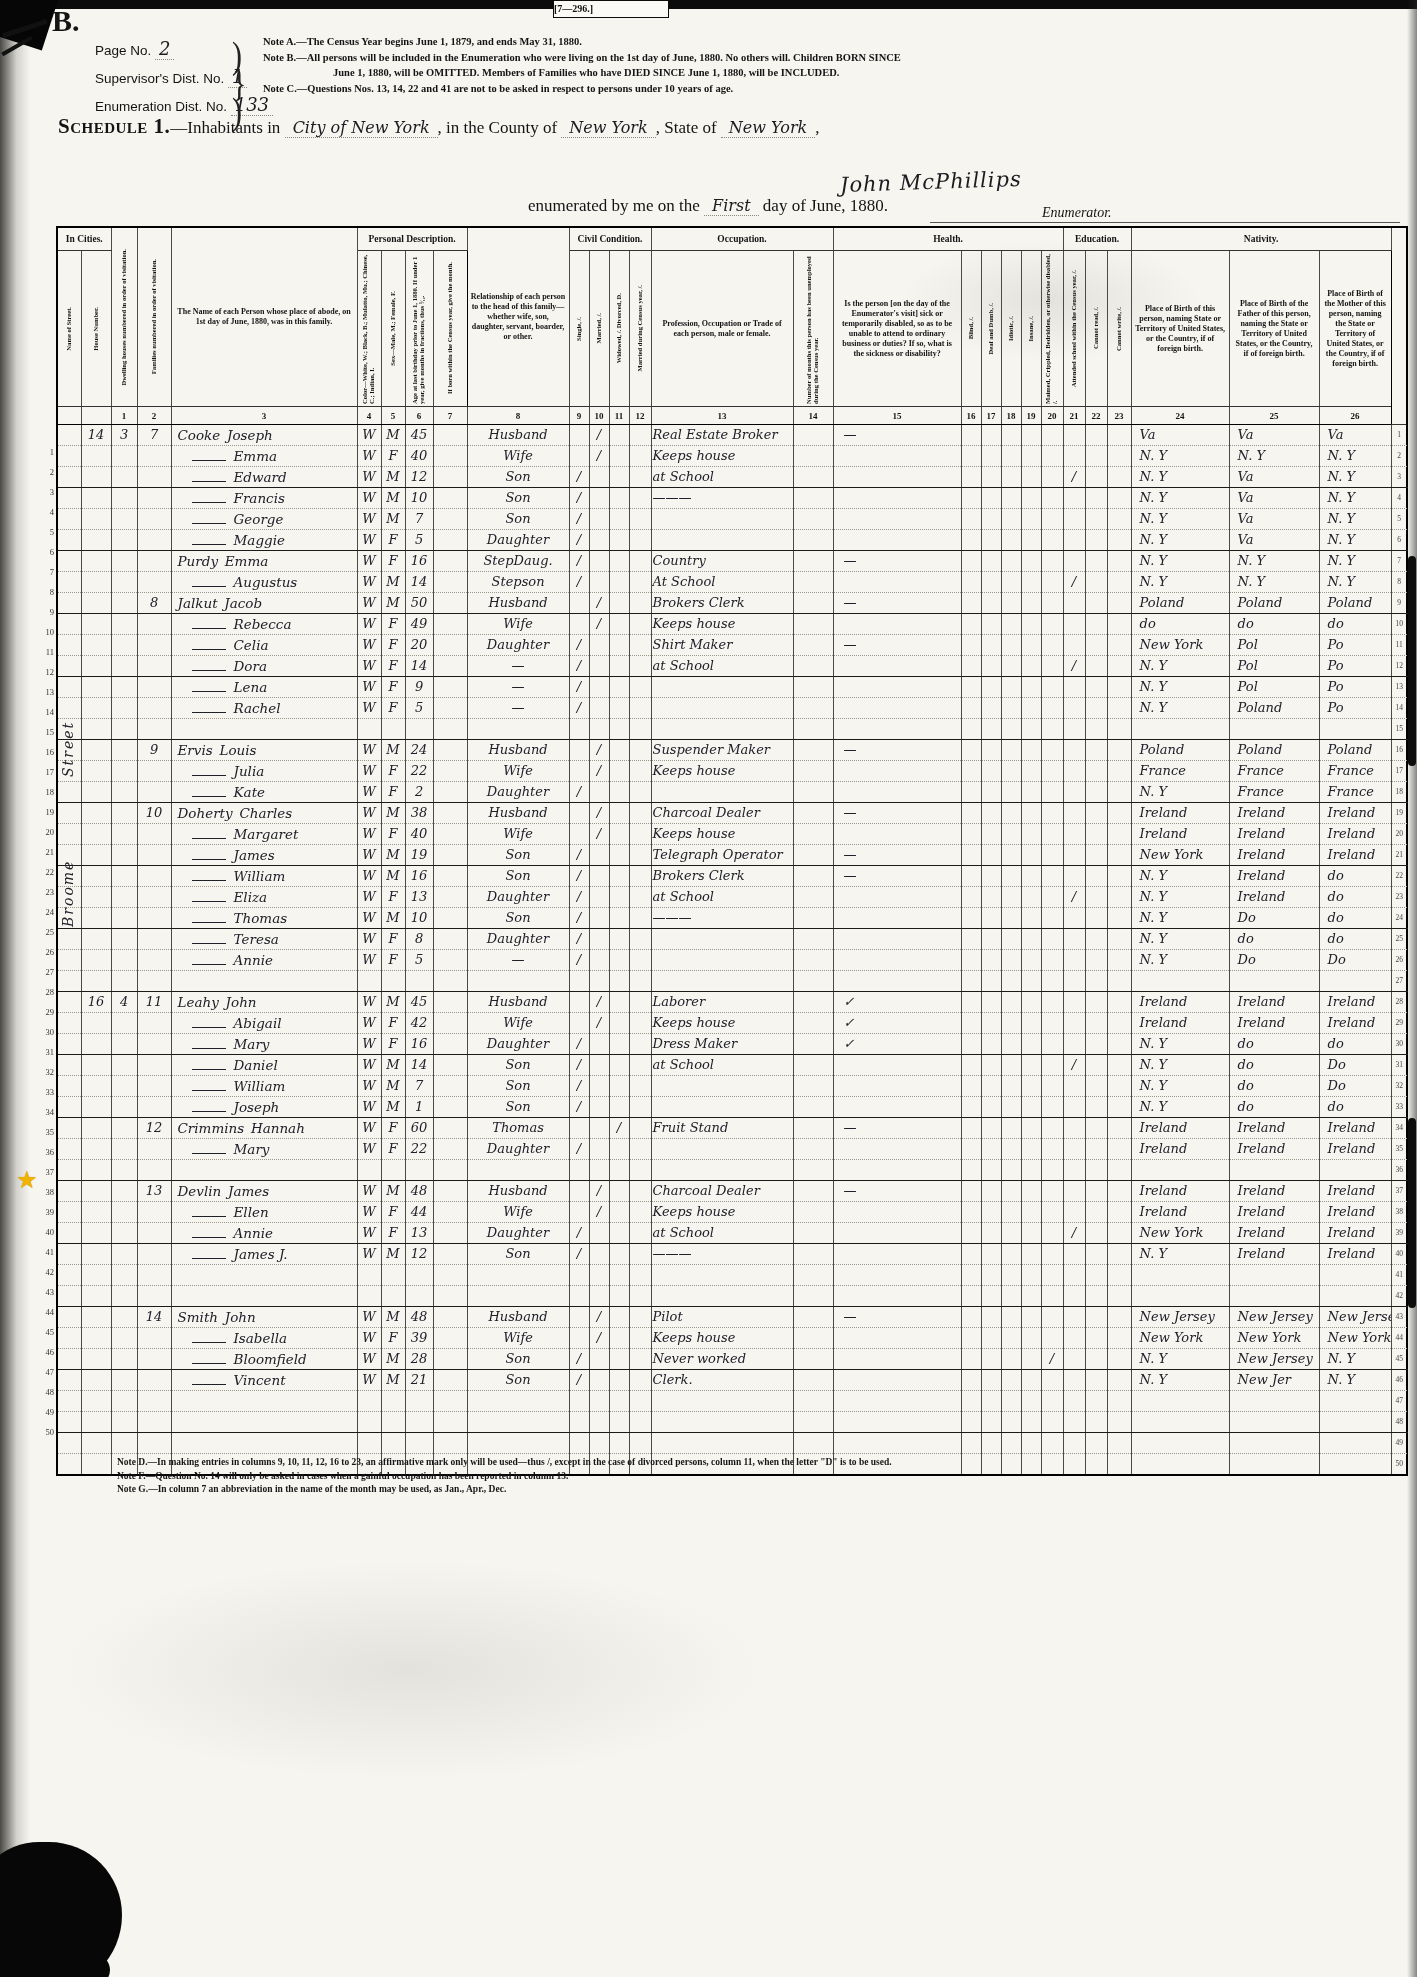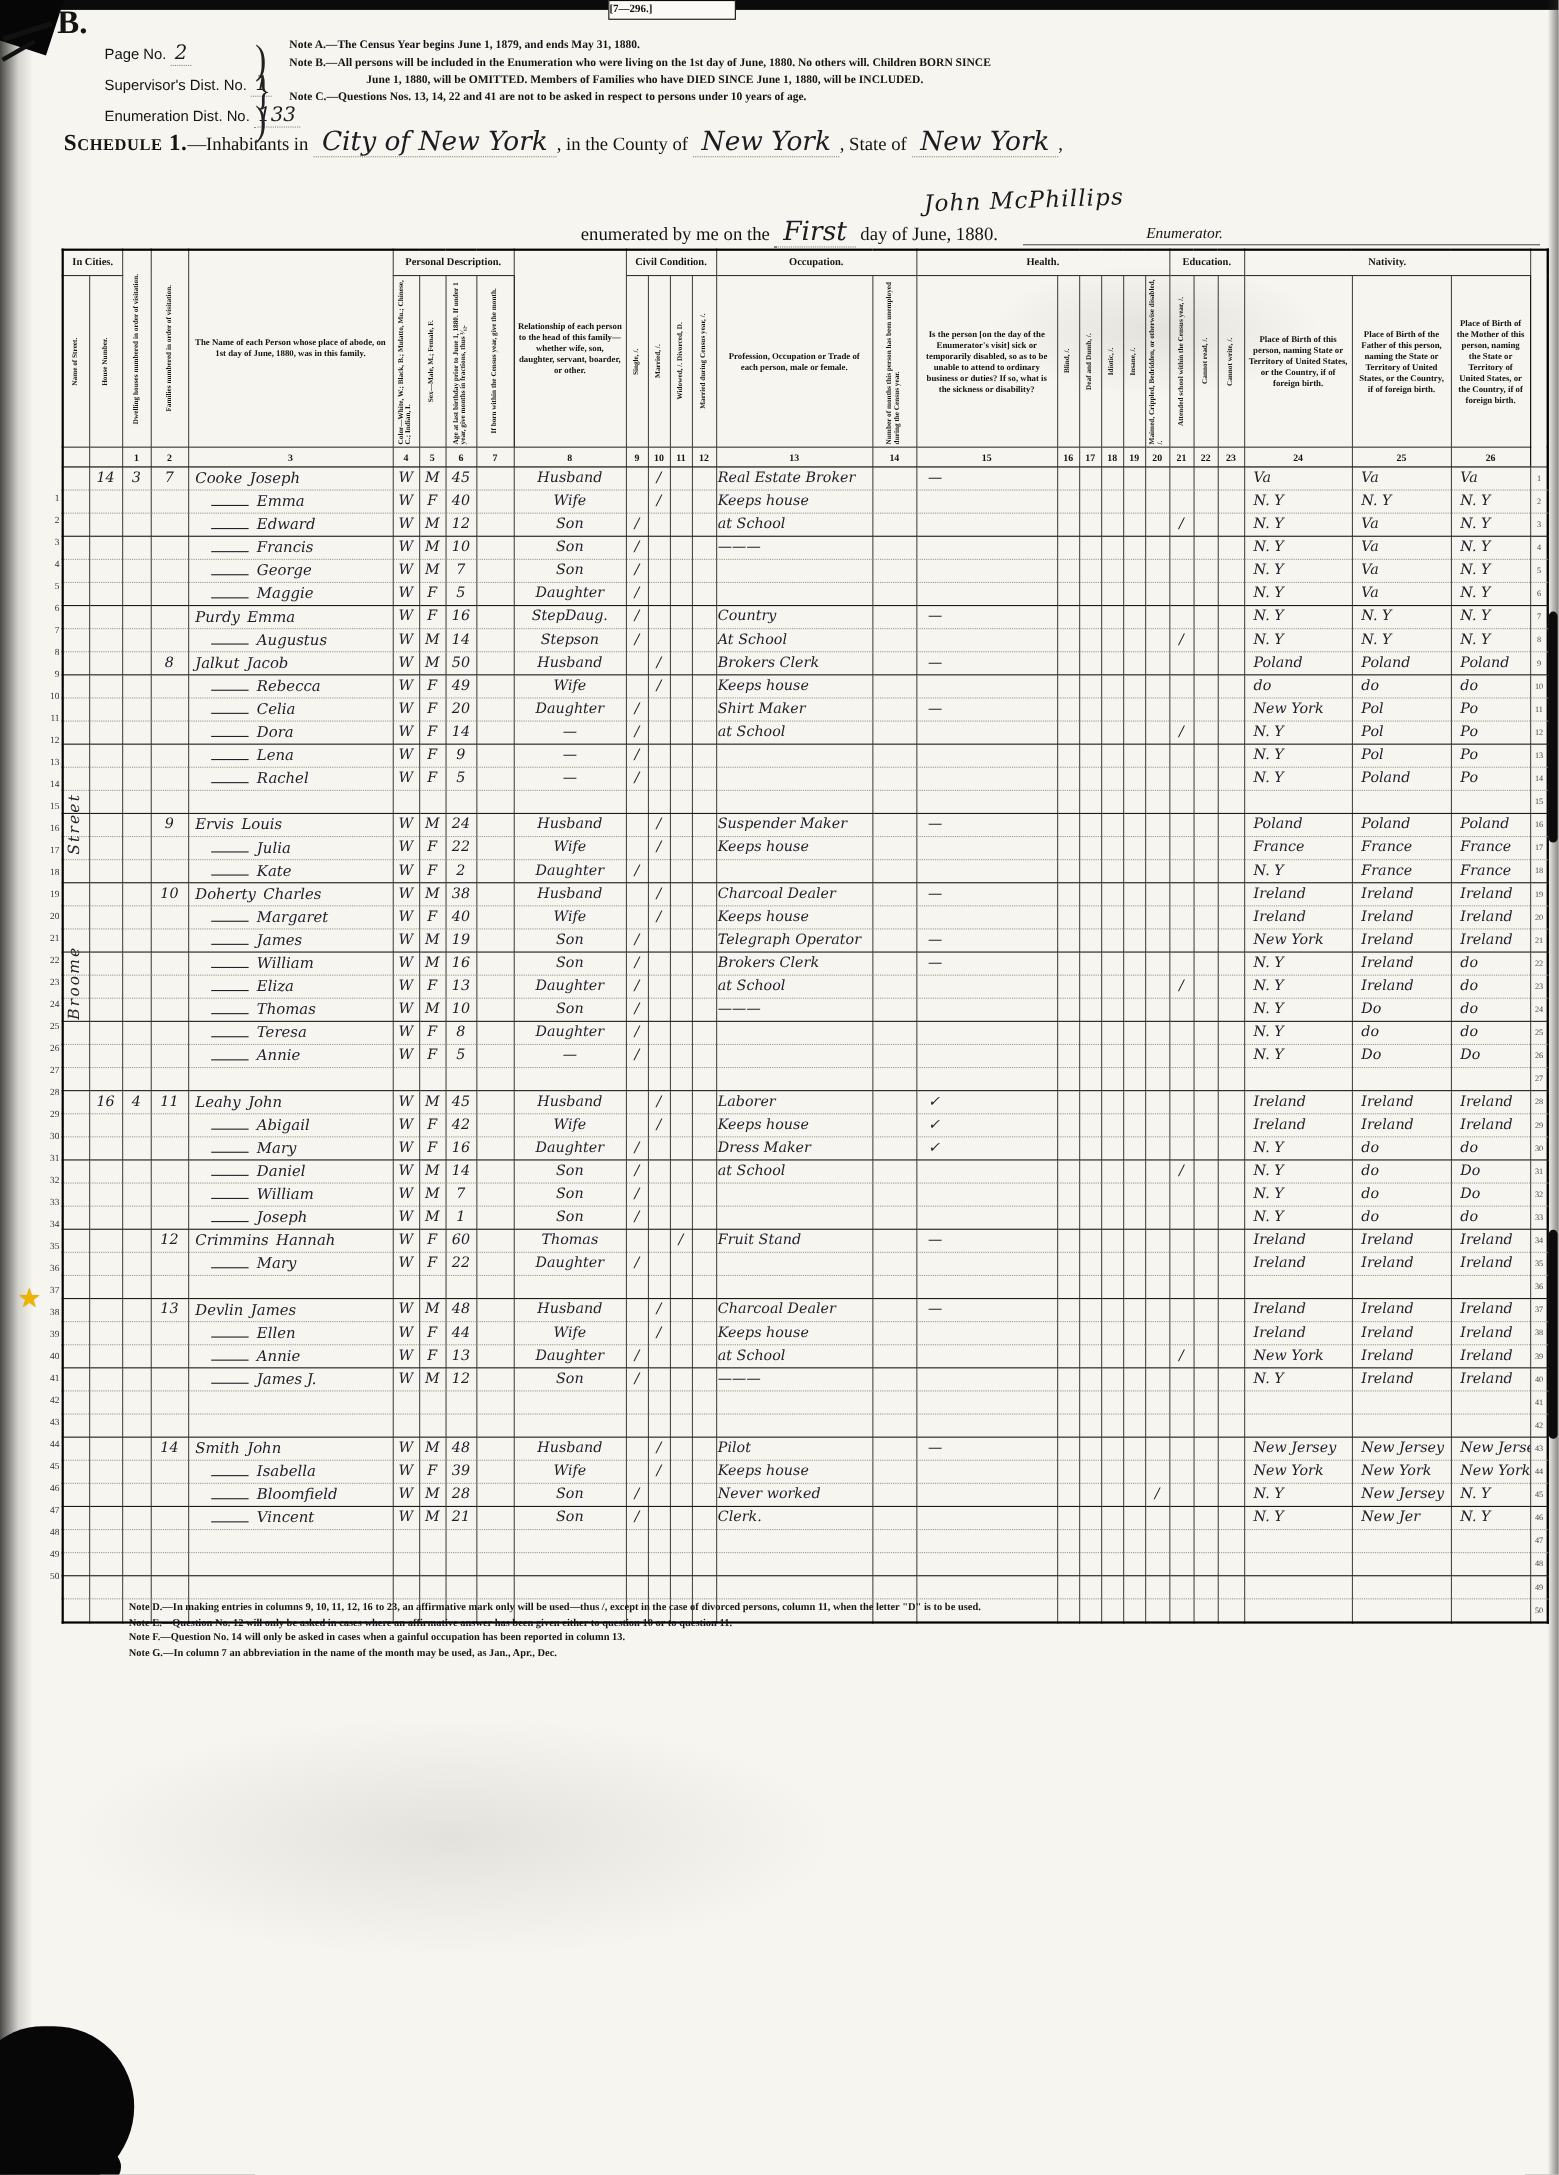--- a/index.html
+++ b/index.html
@@ -24,21 +24,21 @@
   .dist-line{position:relative;height:28px;font-size:14.5px;white-space:nowrap;}
   .dist-line .lbl{font-family:"Liberation Sans",sans-serif;font-size:13.5px;}
   .fill-script{font-family:"DejaVu Serif",serif;font-style:italic;font-size:18px;color:#1b1b20;padding:0 4px;}
   .dotted-u{border-bottom:1px dotted #8d887c;}
   .brace{position:absolute;left:137px;top:0;font-size:30px;font-weight:300;color:#222;transform:scaleY(1.25);}
   .notes-block{position:absolute;left:263px;top:34px;width:810px;color:#141414;
     font-size:10.5px;font-weight:bold;line-height:15.5px;}
   .notes-block .ind{padding-left:70px;}
   .schedule-line{position:absolute;left:58px;top:114px;width:1330px;white-space:nowrap;color:#141414;font-size:17px;}
   .sched-title{font-size:21px;font-weight:bold;letter-spacing:.5px;font-variant:small-caps;}
-  .sched-fill{font-family:"DejaVu Serif",serif;font-style:italic;font-size:24px;color:#1b1b20;padding:0 8px;text-align:right;}
+  .sched-fill{font-family:"DejaVu Serif",serif;font-style:italic;font-size:16px;color:#1b1b20;padding:0 8px;text-align:right;}
   .enum-line{position:absolute;left:528px;top:160px;white-space:nowrap;color:#141414;font-size:17px;margin-top:36px;}
   .signature{position:absolute;left:840px;top:170px;font-family:"DejaVu Serif",serif;font-style:italic;
     font-size:21px;color:#1b1b20;transform:rotate(-2deg);letter-spacing:1px;}
   .enumerator-label{position:absolute;left:1042px;top:205px;font-style:italic;font-size:14px;color:#141414;}
   .enum-rule{position:absolute;left:930px;top:222px;width:470px;border-top:1px solid #555;}
   
   .sheet{position:absolute;left:56px;top:226px;}
   table.census{border-collapse:collapse;table-layout:fixed;width:1352px;border:2px solid #000;background:transparent;}
   th,td{border-left:1px solid #4c4a45;border-right:1px solid #4c4a45;padding:0 1px;overflow:hidden;color:#141414;}
   thead th{border-bottom:1px solid #333;font-weight:bold;}
@@ -1903,18 +1903,17 @@
       <div>50</div>
     </div>
 
   <div id="streetWords">
       <div class="street-word" style="left: 60px; top: 682px; height: 95px;">Street</div>
       <div class="street-word" style="left: 60px; top: 802px; height: 125px;">Broome</div>
     </div>
 
   <div class="footnotes">
     <div>Note D.—In making entries in columns 9, 10, 11, 12, 16 to 23, an affirmative mark only will be used—thus /, except in the case of divorced persons, column 11, when the letter "D" is to be used.</div>
-    <div>Note E.—Question No. 12 will only be asked in cases where an affirmative answer has been given either to question 10 or to question 11.</div>
     <div>Note F.—Question No. 14 will only be asked in cases when a gainful occupation has been reported in column 13.</div>
     <div>Note G.—In column 7 an abbreviation in the name of the month may be used, as Jan., Apr., Dec.</div>
   </div>
 
 </div>
 
 </body></html>

